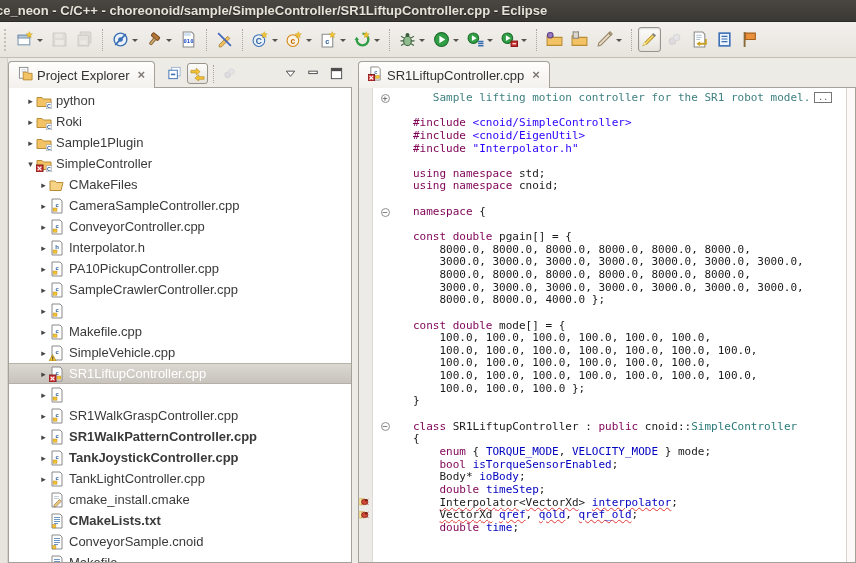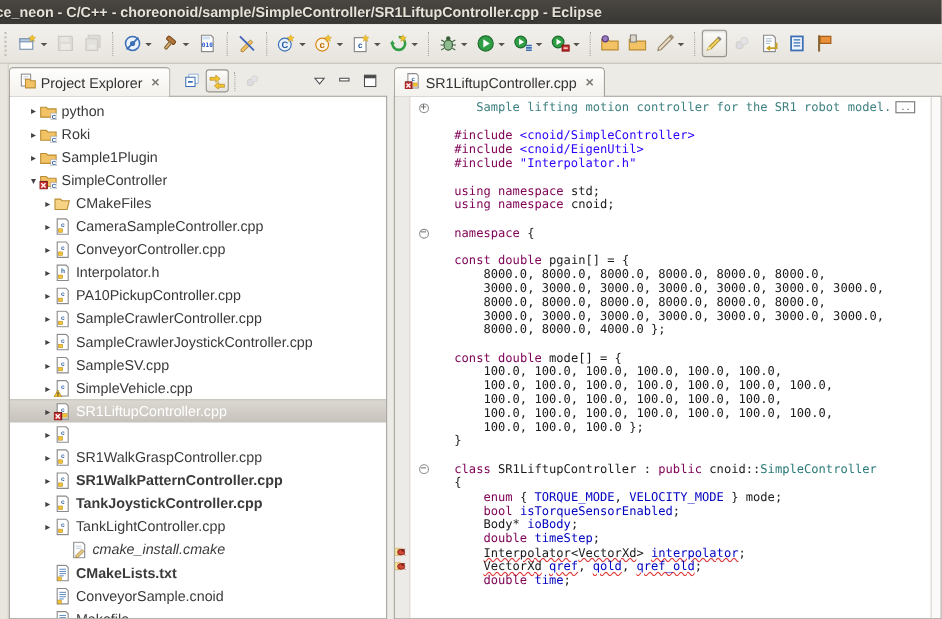--- a/index.html
+++ b/index.html
@@ -431,30 +431,29 @@
             </svg>
             <span class="lbl">SampleCrawlerController.cpp</span>
           </div>
           <div class="tree-row" style="padding-left: 29px;">
             <span class="arrow">▸</span>
             <svg width="16" height="16" viewBox="0 0 16 16">
               <path d="M3 1h8l2 2v12H3z" fill="#fff" stroke="#8a8a8a"></path>
               <text x="8.2" y="8.5" font-size="6" text-anchor="middle" fill="#2a5d9f" font-weight="bold">c</text>
               <rect x="4" y="10" width="4" height="3.2" fill="#f4c430" stroke="#b98d35" stroke-width="0.5"></rect>
             </svg>
-            <span class="lbl">SampleCrawlerJoystickController.cpp</span>
-          </div>
-          <div class="tree-row" style="padding-left: 29px;">
-            <span class="arrow">▸</span>
-            <svg width="16" height="16" viewBox="0 0 16 16">
-              <path d="M3 1h8l2 2v12H3z" fill="#fff" stroke="#8a8a8a"></path>
-              <text x="8.2" y="8.5" font-size="6" text-anchor="middle" fill="#2a5d9f" font-weight="bold">c</text>
-              <rect x="4" y="10" width="4" height="3.2" fill="#f4c430" stroke="#b98d35" stroke-width="0.5"></rect>
-            </svg>
-            <span class="lbl">SampleSV.cpp</span>
+          </div>
+          <div class="tree-row" style="padding-left: 29px;">
+            <span class="arrow">▸</span>
+            <svg width="16" height="16" viewBox="0 0 16 16">
+              <path d="M3 1h8l2 2v12H3z" fill="#fff" stroke="#8a8a8a"></path>
+              <text x="8.2" y="8.5" font-size="6" text-anchor="middle" fill="#2a5d9f" font-weight="bold">c</text>
+              <rect x="4" y="10" width="4" height="3.2" fill="#f4c430" stroke="#b98d35" stroke-width="0.5"></rect>
+            </svg>
+            <span class="lbl">Makefile.cpp</span>
           </div>
           <div class="tree-row" style="padding-left: 29px;">
             <span class="arrow">▸</span>
             <svg width="16" height="16" viewBox="0 0 16 16">
               <path d="M3 1h8l2 2v12H3z" fill="#fff" stroke="#8a8a8a"></path>
               <text x="8.2" y="8.5" font-size="6" text-anchor="middle" fill="#2a5d9f" font-weight="bold">c</text>
               <path d="M0 16l3.6-6.4L7.2 16z" fill="#f4c430" stroke="#9a7a10" stroke-width="0.6"></path>
               <rect x="3.2" y="11.6" width="1" height="2.2" fill="#333"></rect>
               <rect x="3.2" y="14.4" width="1" height="1" fill="#333"></rect>
             </svg>
@@ -508,21 +507,21 @@
           </div>
           <div class="tree-row" style="padding-left: 29px;">
             <span class="arrow">▸</span>
             <svg width="16" height="16" viewBox="0 0 16 16">
               <path d="M3 1h8l2 2v12H3z" fill="#fff" stroke="#8a8a8a"></path>
               <text x="8.2" y="8.5" font-size="6" text-anchor="middle" fill="#2a5d9f" font-weight="bold">c</text>
               <rect x="4" y="10" width="4" height="3.2" fill="#f4c430" stroke="#b98d35" stroke-width="0.5"></rect>
             </svg>
             <span class="lbl">TankLightController.cpp</span>
           </div>
-          <div class="tree-row" style="padding-left: 44px; font-style: italic;">
+          <div class="tree-row" style="padding-left: 29px;">
             <span class="arrow"></span>
             <svg width="16" height="16" viewBox="0 0 16 16">
               <path d="M3 1h8l2 2v12H3z" fill="#fff" stroke="#8a8a8a"></path>
               <path d="M5 4.5h5M5 6.5h5" stroke="#b8c4d0" stroke-width="0.8"></path>
               <path d="M5 13l5.5-5.5 1.8 1.8L6.8 14.8 5 15z" fill="#e8c87a" stroke="#8a6a3a" stroke-width="0.6"></path>
             </svg>
             <span class="lbl">cmake_install.cmake</span>
           </div>
           <div class="tree-row bold" style="padding-left: 29px;">
             <span class="arrow"></span>

